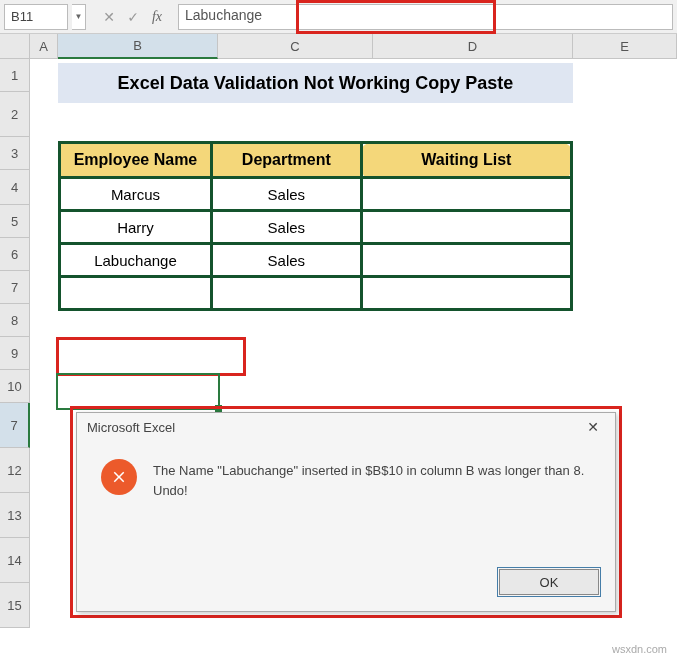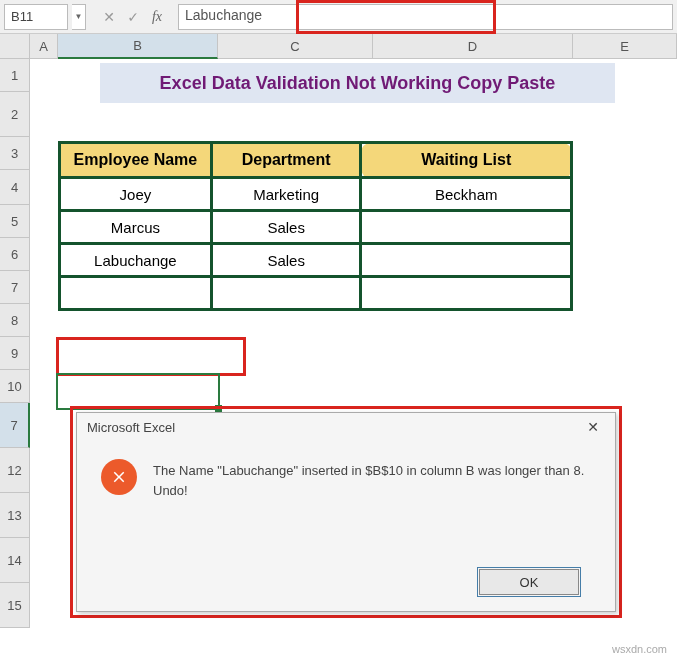--- a/index.html
+++ b/index.html
@@ -25,41 +25,41 @@
     .main-grid { flex: 1; }
     .col-headers { height: 25px; display: flex; background: #e8e8e8; }
     .col-header { border-right: 1px solid #c5c5c5; border-bottom: 1px solid #c5c5c5; display: flex; align-items: center; justify-content: center; font-size: 13px; color: #555; }
     .col-header.active { background: #d3e0ea; border-bottom: 2px solid #2a7a3f; }
     .col-a { width: 28px; } .col-b { width: 160px; } .col-c { width: 155px; } .col-d { width: 200px; } .col-e { width: 104px; }
     
     .cells { position: relative; }
     .tall { height: 45px; }
     .short { height: 33px; }
     
-    .title-band { position: absolute; top: 4px; left: 28px; width: 515px; height: 40px; background: #dfe6f2; display: flex; align-items: center; justify-content: center; font-size: 18px; font-weight: bold; color: #701a75; margin-left: 42px; }
+    .title-band { position: absolute; top: 4px; left: 28px; width: 515px; height: 40px; background: #dfe6f2; display: flex; align-items: center; justify-content: center; font-size: 18px; font-weight: bold; color: #000000; }
     
     .data-table { position: absolute; top: 82px; left: 28px; width: 515px; border: 2px solid #000; border-collapse: collapse; }
     .data-table th, .data-table td { border: 3px solid #14532d; height: 33px; text-align: center; font-size: 15px; vertical-align: middle; }
     .data-table th { background: #f4d77a; font-weight: bold; height: 35px; font-size: 16px; }
     .th-b { width: 158px; } .th-c { width: 155px; } .th-d { width: 224px; border-radius: 9px; }
     
     .red-box-cell { position: absolute; top: 278px; left: 26px; width: 190px; height: 39px; border: 3px solid #d9241e; pointer-events: none; }
     
     .selected-cell { position: absolute; top: 314px; left: 26px; width: 164px; height: 37px; border: 2px solid #2a7a3f; pointer-events: none; }
     .fill-handle { position: absolute; bottom: -4px; right: -4px; width: 7px; height: 7px; background: #2a7a3f; }
     
     .dialog-wrap { position: absolute; top: 406px; left: 70px; width: 552px; height: 212px; border: 3px solid #d9241e; }
     .dialog { position: absolute; top: 3px; left: 3px; right: 3px; bottom: 3px; background: #f5f5f5; border: 1px solid #aaa; box-shadow: 2px 2px 5px rgba(0,0,0,0.2); }
     .dialog-titlebar { height: 28px; display: flex; align-items: center; justify-content: space-between; padding: 0 6px 0 10px; color: #444; font-size: 13px; }
     .close-btn { width: 32px; height: 22px; display: flex; align-items: center; justify-content: center; font-size: 14px; color: #444; }
     .dialog-body { padding: 18px 24px; display: flex; gap: 16px; align-items: flex-start; }
     .error-icon { width: 36px; height: 36px; border-radius: 50%; background: #ec5a2b; display: flex; align-items: center; justify-content: center; flex-shrink: 0; }
     .error-icon svg { width: 18px; height: 18px; }
     .dialog-msg { font-size: 13px; color: #444; line-height: 1.5; padding-top: 2px; }
-    .dialog-footer { position: absolute; bottom: 16px; right: 36px; margin-top: 40px; }
+    .dialog-footer { position: absolute; bottom: 16px; right: 16px; margin-top: 40px; }
     .ok-btn { width: 100px; height: 26px; background: #e8e8e8; border: 1px solid #888; outline: 1px solid #457da8; outline-offset: 1px; font-size: 13px; color: #333; }
     
     .watermark { position: absolute; bottom: 14px; right: 10px; font-size: 11px; color: #aaa; }
   </style>
 </head>
 <body>
 
 <div class="formula-bar">
   <div class="name-box">B11</div>
   <div class="name-box-dropdown">▼</div>
@@ -107,26 +107,26 @@
       <table class="data-table">
         <thead>
           <tr>
             <th class="th-b">Employee Name</th>
             <th class="th-c">Department</th>
             <th class="th-d">Waiting List</th>
           </tr>
         </thead>
         <tbody>
           <tr>
-              <td>Joey</td>
-              <td>Marketing</td>
-              <td>Beckham</td>
+              <td>Marcus</td>
+              <td>Sales</td>
+              <td></td>
             </tr>
           <tr>
-              <td>Marcus</td>
+              <td>Harry</td>
               <td>Sales</td>
               <td></td>
             </tr>
           <tr>
               <td>Labuchange</td>
               <td>Sales</td>
               <td></td>
             </tr>
           <tr>
               <td></td>

